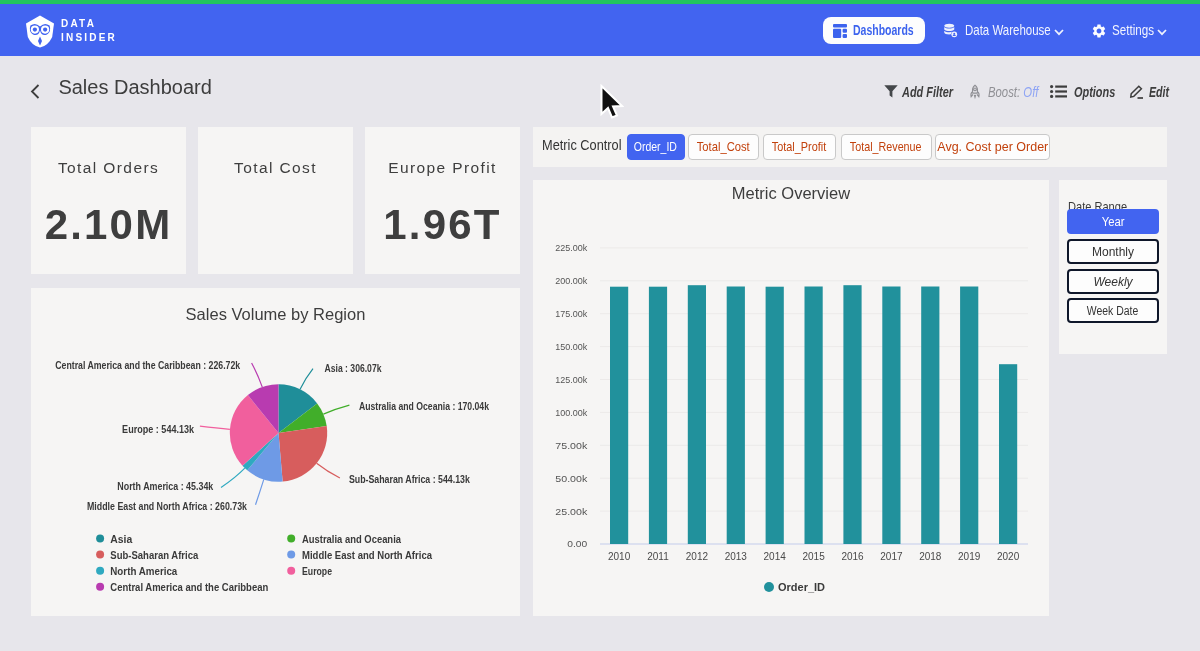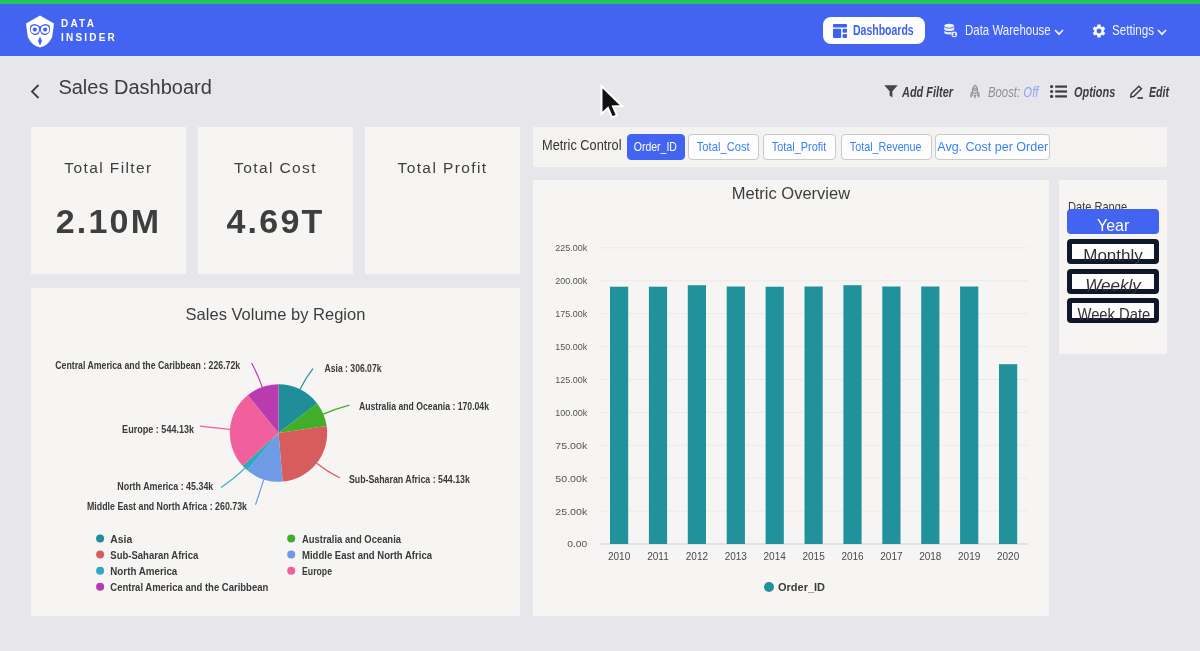--- a/index.html
+++ b/index.html
@@ -9,27 +9,27 @@
 .card { position:absolute; background:#f6f5f4; }
 .sx { display:inline-block; transform-origin:0 50%; white-space:nowrap; }
 #nav { position:absolute; left:0; top:0; width:1200px; height:56px; background:#4264f0; border-top:4px solid #22c55e; }
 #logotext { position:absolute; left:61px; top:13px; color:#fff; font-size:10px; font-weight:bold; letter-spacing:2.2px; line-height:14px; }
 #dashbtn { position:absolute; left:823px; top:13px; width:102px; height:27px; background:#fdfdfd; border-radius:8px; }
 .navitem { position:absolute; top:17px; color:#f2f4fe; font-size:15px; white-space:nowrap; }
 #pagetitle { position:absolute; left:58.4px; top:76px; font-size:20px; color:#3d3d3d; }
 .hicon { position:absolute; top:84px; color:#3d3d3d; font-size:14px; font-weight:bold; white-space:nowrap;font-style:italic; }
 .kpi { position:absolute; top:127px; width:155px; height:147px; background:#f6f5f4; text-align:center; }
 .kpi .t { position:absolute; top:33px; width:100%; font-size:15.5px; color:#3e3e3e; letter-spacing:1.4px; line-height:1; }
-.kpi .v { position:absolute; top:76.5px; width:100%; font-size:34px; font-weight:bold; color:#3e3e3e; letter-spacing:2.2px; line-height:1; }
+.kpi .v { position:absolute; top:76.5px; width:100%; font-size:42px; font-weight:bold; color:#3e3e3e; letter-spacing:2.2px; line-height:1; }
 #metricbar { position:absolute; left:533px; top:127px; width:634px; height:40px; background:#f4f3f2; }
-.mbtn { position:absolute; top:133.5px; height:26.5px; border:1px solid #c9c9c9; border-radius:4px; background:#fdfdfd; color:#3b82f6; font-size:12.8px; line-height:24.5px; text-align:center; }
+.mbtn { position:absolute; top:133.5px; height:26.5px; border:1px solid #c9c9c9; border-radius:4px; background:#fdfdfd; color:#c2410c; font-size:12.8px; line-height:24.5px; text-align:center; }
 .sxc { display:inline-block; transform-origin:50% 50%; white-space:nowrap; }
 .mbtn.sel { background:#4264f0; border-color:#4264f0; color:#fff; }
 #daterange { position:absolute; left:1059px; top:180px; width:108px; height:174px; background:#f6f5f4; }
-.dbtn { position:absolute; left:8px; width:92px; height:25px; border:5px solid #0f172a; border-radius:4px; background:#fdfdfd; color:#333; font-size:17px; line-height:23px; text-align:center; }
+.dbtn { position:absolute; left:8px; width:92px; height:25px; border:2px solid #0f172a; border-radius:4px; background:#fdfdfd; color:#333; font-size:12px; line-height:23px; text-align:center; }
 .dbtn.sel { background:#4264f0; border-color:#4264f0; color:#fff; }
 .ctitle { position:absolute; font-size:16.5px; color:#3d3d3d; text-align:center; }
 </style>
 </head>
 <body>
 <div id="nav">
   <svg class="abs" style="left:25px;top:11px" width="30" height="33" viewBox="0 0 30 33">
     <path d="M15 0.5 L29 8.5 L27.2 22 Q23 31 15 32.5 Q7 31 2.8 22 L1 8.5 Z" fill="#ffffff"></path>
     <path d="M15 11.5 Q10.5 7 5.4 10.5 Q3.4 16.5 8 19.5 Q13.5 21.5 15 15.5 Q16.5 21.5 22 19.5 Q26.6 16.5 24.6 10.5 Q19.5 7 15 11.5 Z" fill="#4264f0"></path>
     <circle cx="9.9" cy="14.6" r="4.1" fill="#ffffff"></circle>
@@ -100,29 +100,29 @@
 <div class="hicon" style="left:1074px;"><span class="sx" style="transform:scaleX(0.78);">Options</span></div>
 <svg class="abs" style="left:1129px;top:84px" width="15" height="15" viewBox="0 0 15 15">
     <g fill="none" stroke="#3d3d3d" stroke-width="1.5">
       <path d="M2.2 9.8 L9.8 2.2 L12.4 4.8 L4.8 12.4 L1.8 13 Z"></path>
       <path d="M8.5 14 L14 14" stroke-width="1.7"></path>
     </g>
   </svg>
 <div class="hicon" style="left:1149px;"><span class="sx" style="transform:scaleX(0.76);">Edit</span></div>
 
 <div class="kpi" style="left:31px;">
-    <div class="t">Total Filter</div>
+    <div class="t">Total Orders</div>
     <div class="v">2.10M</div>
   </div>
 <div class="kpi" style="left:198px;">
     <div class="t">Total Cost</div>
-    <div class="v">4.69T</div>
   </div>
 <div class="kpi" style="left:365px;">
-    <div class="t">Total Profit</div>
+    <div class="t">Europe Profit</div>
+    <div class="v">1.96T</div>
   </div>
 
 <div class="card" style="left:31px;top:288px;width:489px;height:328px;"></div>
 <div class="ctitle" style="left:31px;top:305px;width:489px;">Sales Volume by Region</div>
 <svg class="abs" style="left:31px;top:288px;overflow:visible;" width="489" height="328" viewBox="0 0 489 328">
 <path d="M247.5,145.0 L247.50,96.30 A48.7,48.7 0 0 1 286.16,115.38 Z" fill="#1f8e99"></path>
 <path d="M247.5,145.0 L286.16,115.38 A48.7,48.7 0 0 1 295.69,137.99 Z" fill="#41ae2a"></path>
 <path d="M247.5,145.0 L295.69,137.99 A48.7,48.7 0 0 1 251.63,193.52 Z" fill="#d75d5d"></path>
 <path d="M247.5,145.0 L251.63,193.52 A48.7,48.7 0 0 1 216.27,182.37 Z" fill="#6e9ae6"></path>
 <path d="M247.5,145.0 L216.27,182.37 A48.7,48.7 0 0 1 211.49,177.79 Z" fill="#2fa9c0"></path>

